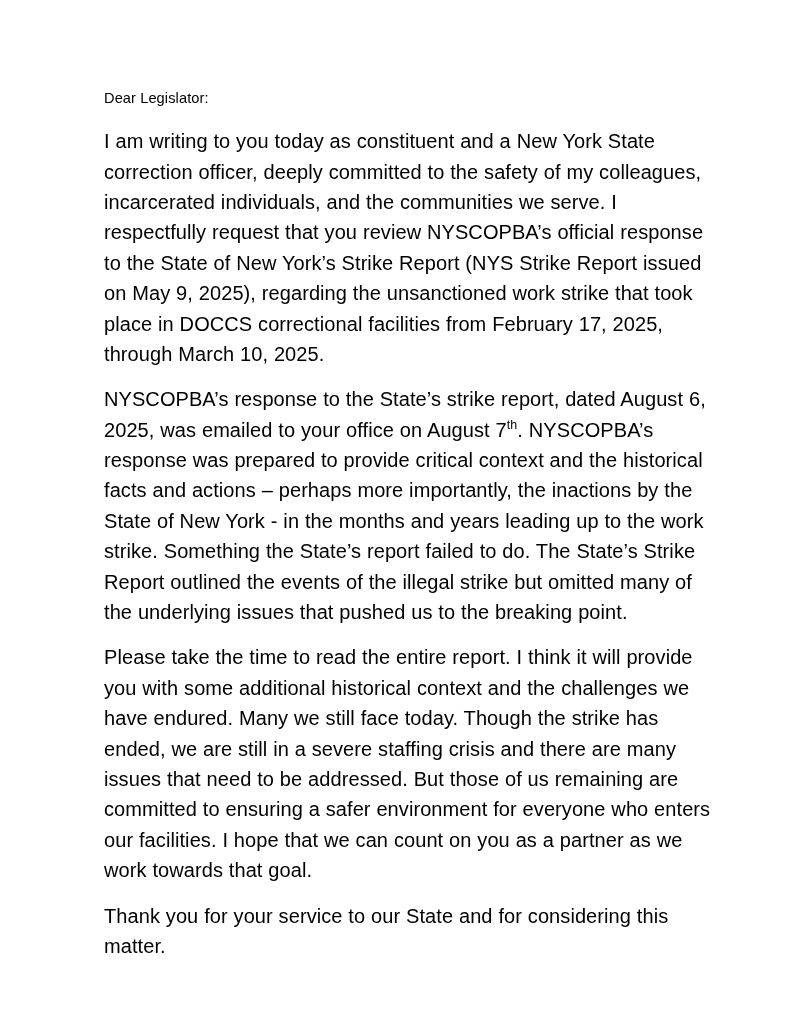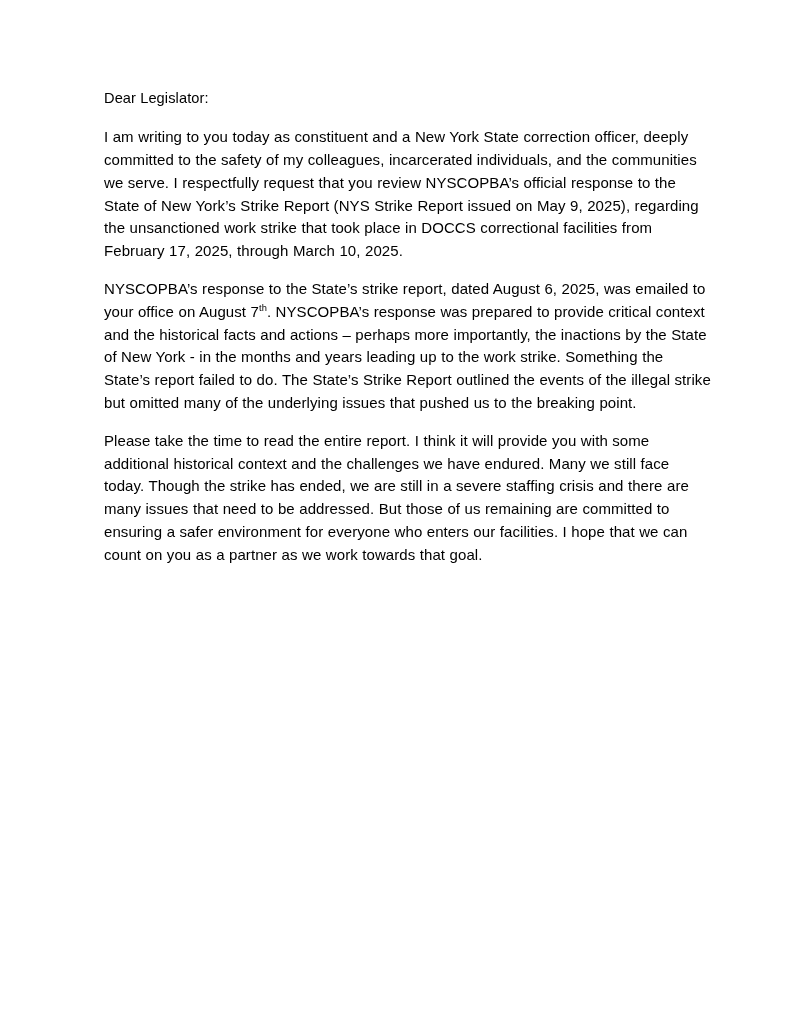--- a/index.html
+++ b/index.html
@@ -27,21 +27,21 @@
     top: 88px;
     width: 608px;
   }
   .salutation {
     font-size: 14.6px;
     line-height: 1.45;
     margin: 0 0 17px 0;
     letter-spacing: 0.1px;
   }
   .para {
-    font-size: 15px;
+    font-size: 20px;
     line-height: 1.52;
     margin: 0 0 15px 0;
     text-align: left;
     letter-spacing: 0.08px;
     word-spacing: 0.2px;
   }
   .para:last-child {
     margin-bottom: 0;
   }
   sup {
@@ -57,15 +57,16 @@
   <div class="letter-body">
 
     <p class="salutation">Dear Legislator:</p>
 
     <p class="para">I am writing to you today as constituent and a New York State correction officer, deeply committed to the safety of my colleagues, incarcerated individuals, and the communities we serve.  I respectfully request that you review NYSCOPBA’s official response to the State of New York’s Strike Report (NYS Strike Report issued on May 9, 2025), regarding the unsanctioned work strike that took place in DOCCS correctional facilities from February 17, 2025, through March 10, 2025.</p>
 
     <p class="para"><span>NYSCOPBA’s response to the State’s strike report, dated August 6, 2025, was emailed to your office on August 7</span><sup>th</sup><span>.  NYSCOPBA’s response was prepared to provide critical context and the historical facts and actions – perhaps more importantly, the inactions by the State of New York - in the months and years leading up to the work strike.  Something the State’s report failed to do.  The State’s Strike Report outlined the events of the illegal strike but omitted many of the underlying issues that pushed us to the breaking point.</span></p>
 
     <p class="para">Please take the time to read the entire report.  I think it will provide you with some additional historical context and the challenges we have endured.  Many we still face today.  Though the strike has ended, we are still in a severe staffing crisis and there are many issues that need to be addressed.  But those of us remaining are committed to ensuring a safer environment for everyone who enters our facilities.  I hope that we can count on you as a partner as we work towards that goal.</p>
 
+    <p class="para">Thank you for your service to our State and for considering this matter.</p>
 
   </div>
 </div>
 
 </body></html>

